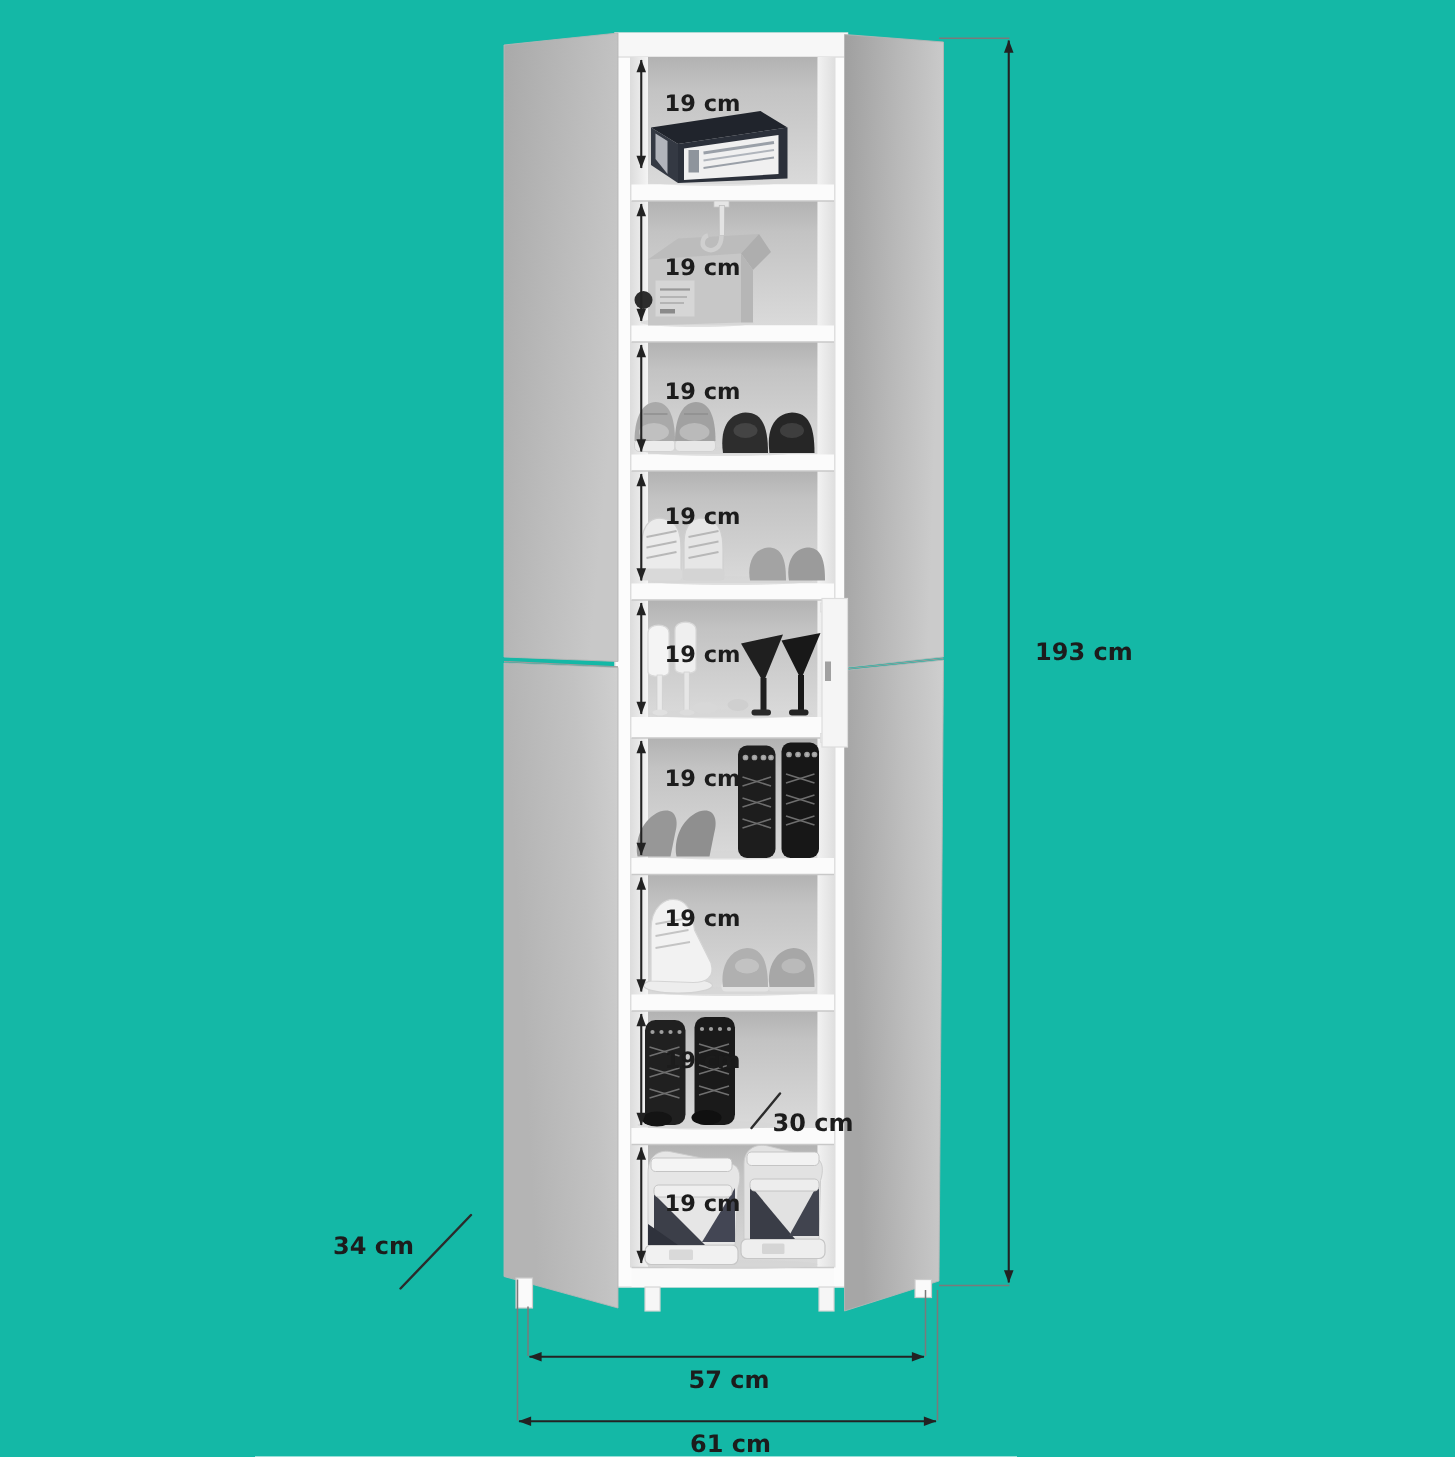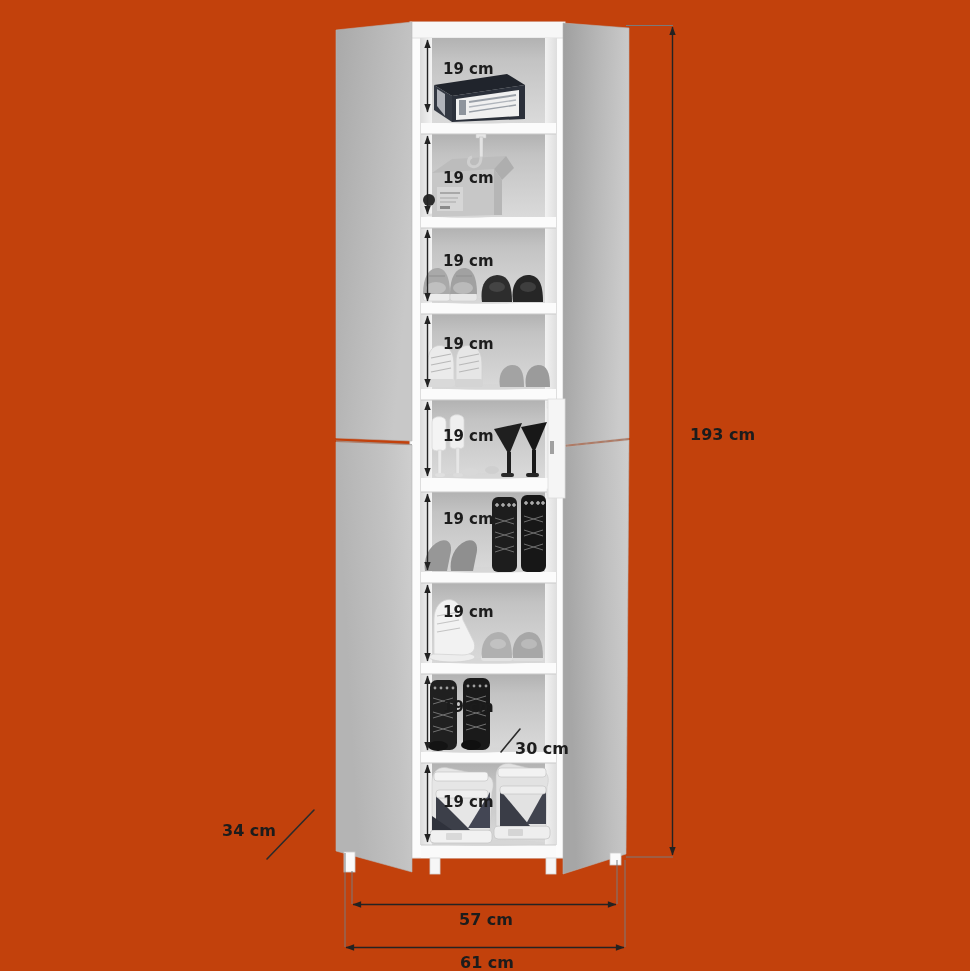--- a/index.html
+++ b/index.html
@@ -1,16 +1,16 @@
 <!DOCTYPE html>
 <html><head>
 <meta charset="utf-8">
 <style>
   html,body{margin:0;padding:0;background:#ffffff;}
-  .stage{position:relative;width:970px;height:971px;background:#c2410c;overflow:hidden;
+  .stage{position:relative;width:970px;height:971px;background:#14b8a6;overflow:hidden;
          font-family:"DejaVu Sans","Liberation Sans",sans-serif;}
   svg text{font-family:"DejaVu Sans","Liberation Sans",sans-serif;font-weight:bold;fill:#1c1c1c;}
   .dim-line{stroke:#232323;stroke-width:1.4;}
   .ext-line{stroke:#7a7a7a;stroke-width:1;}
   .slash{stroke:#2b2b2b;stroke-width:1.6;stroke-linecap:round;}
 </style>
 </head>
 <body>
 
 <div class="stage">

